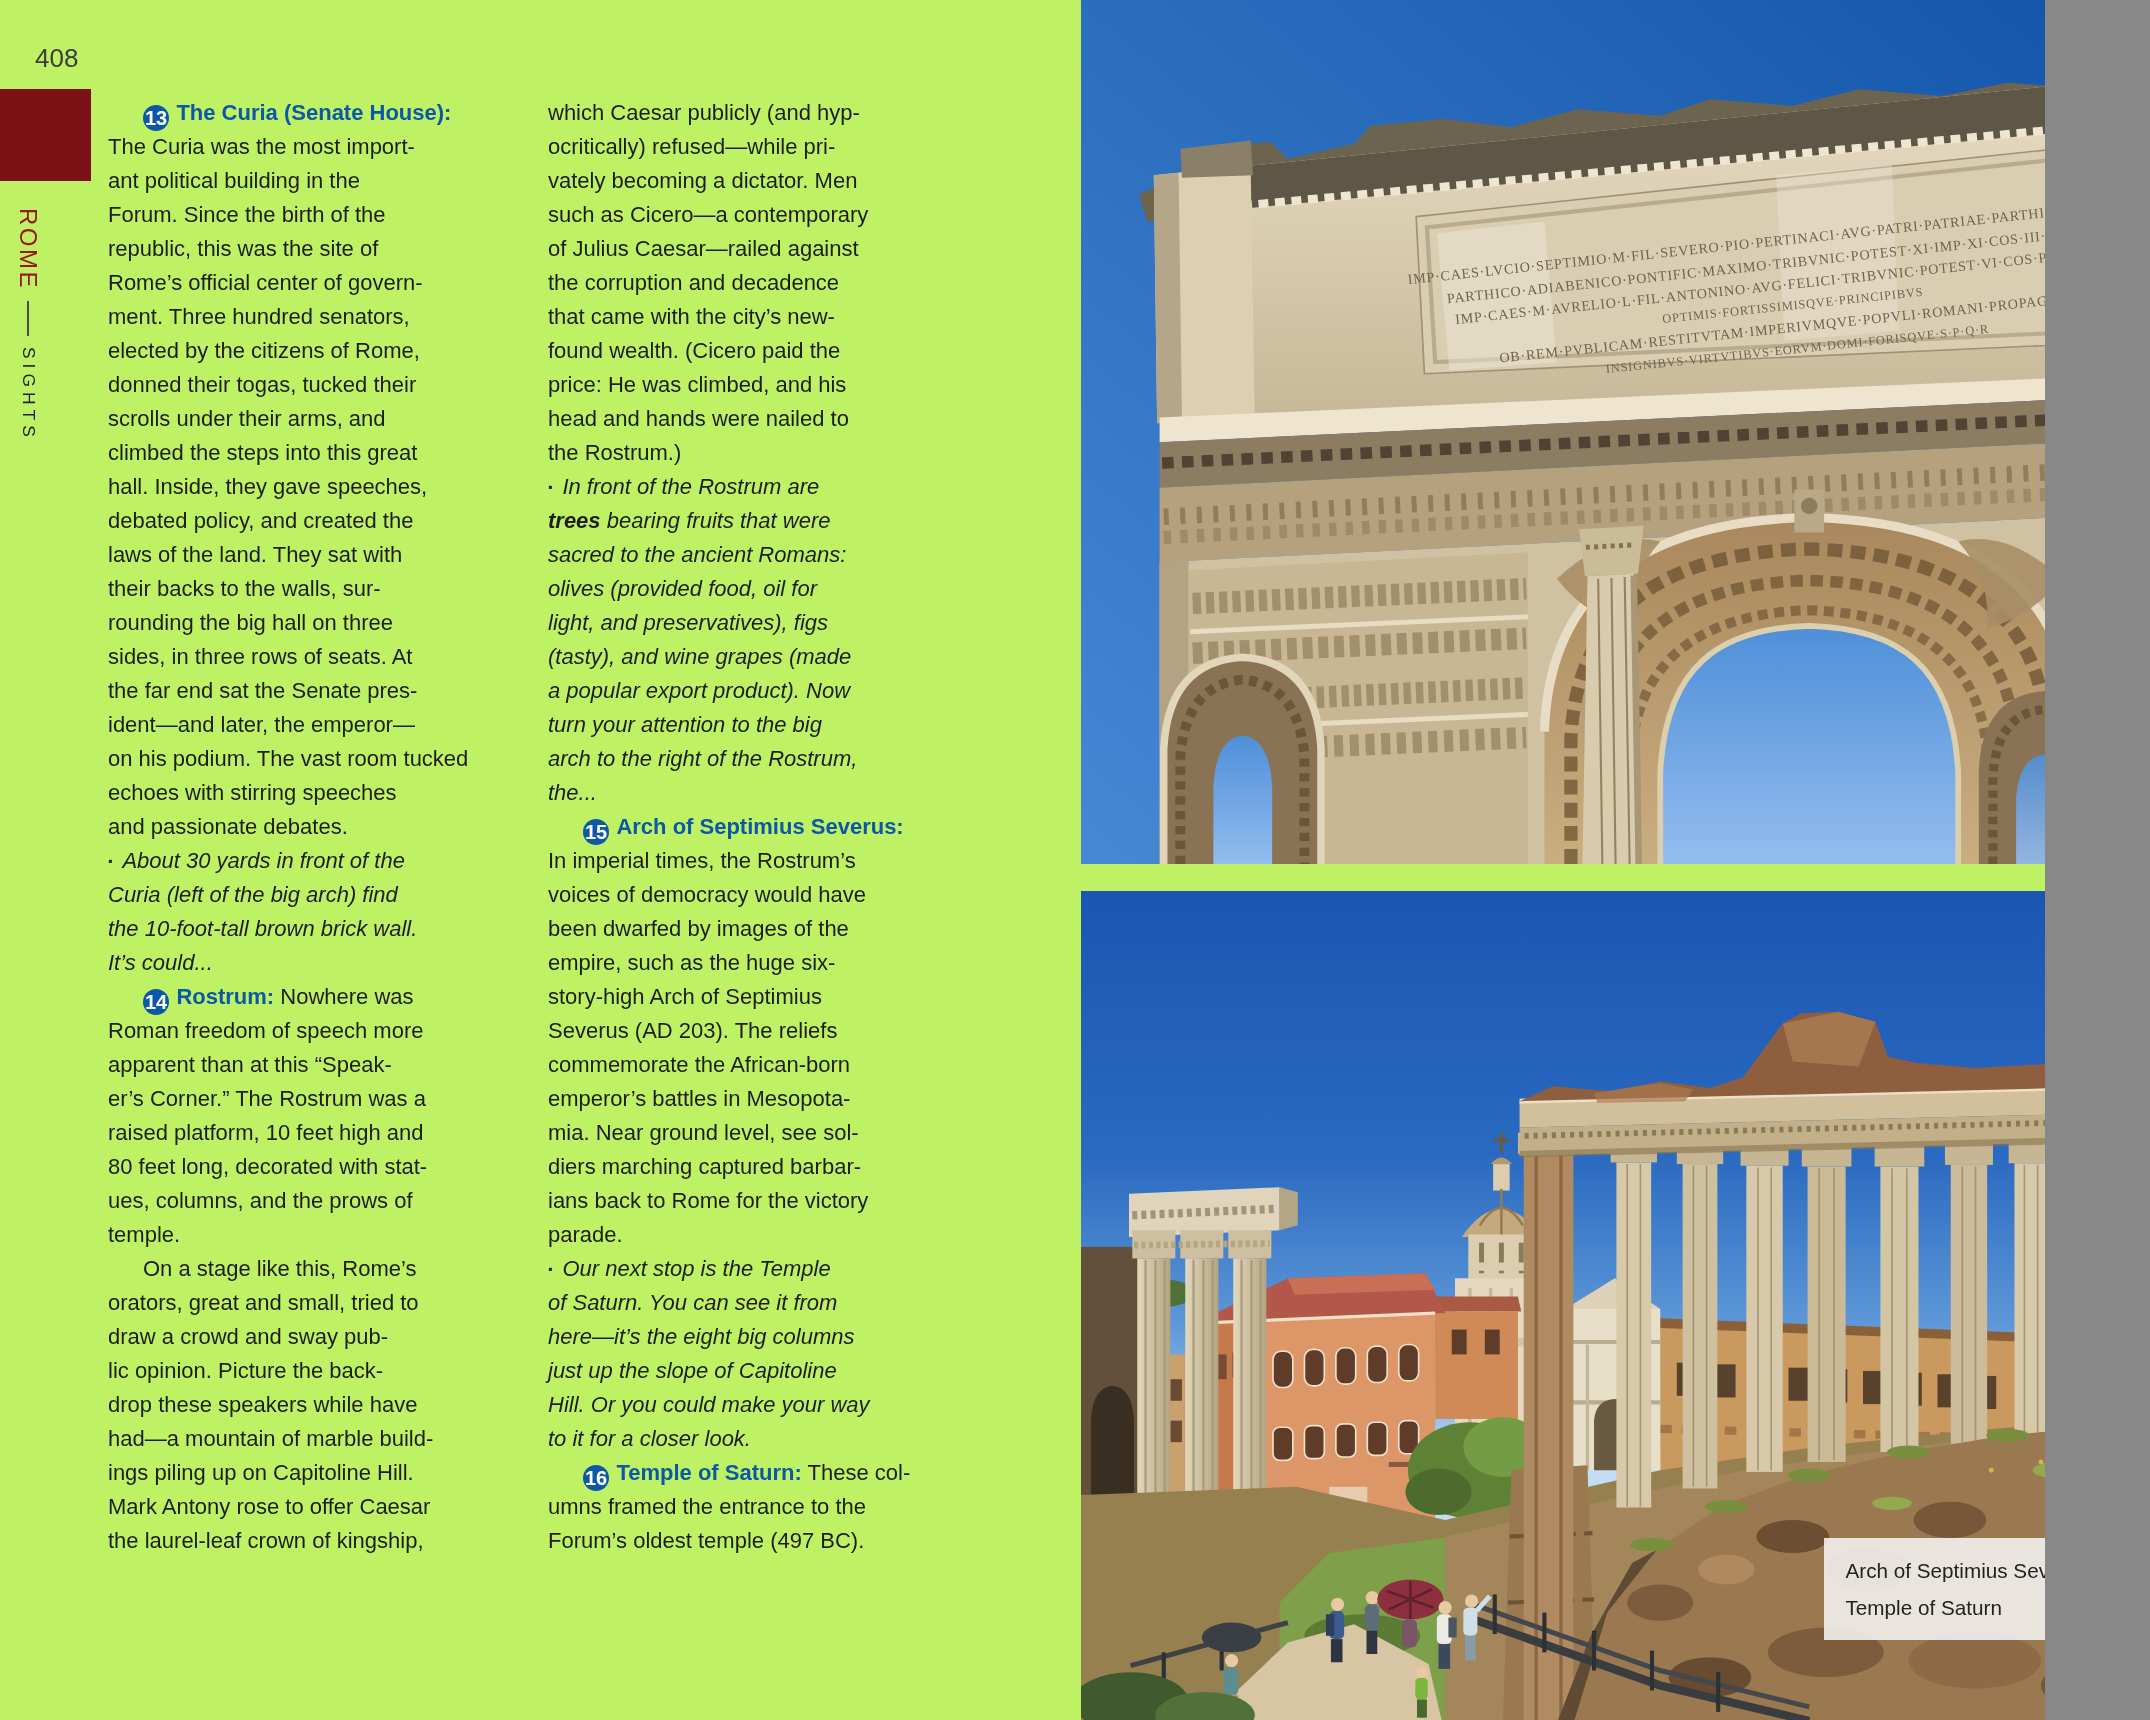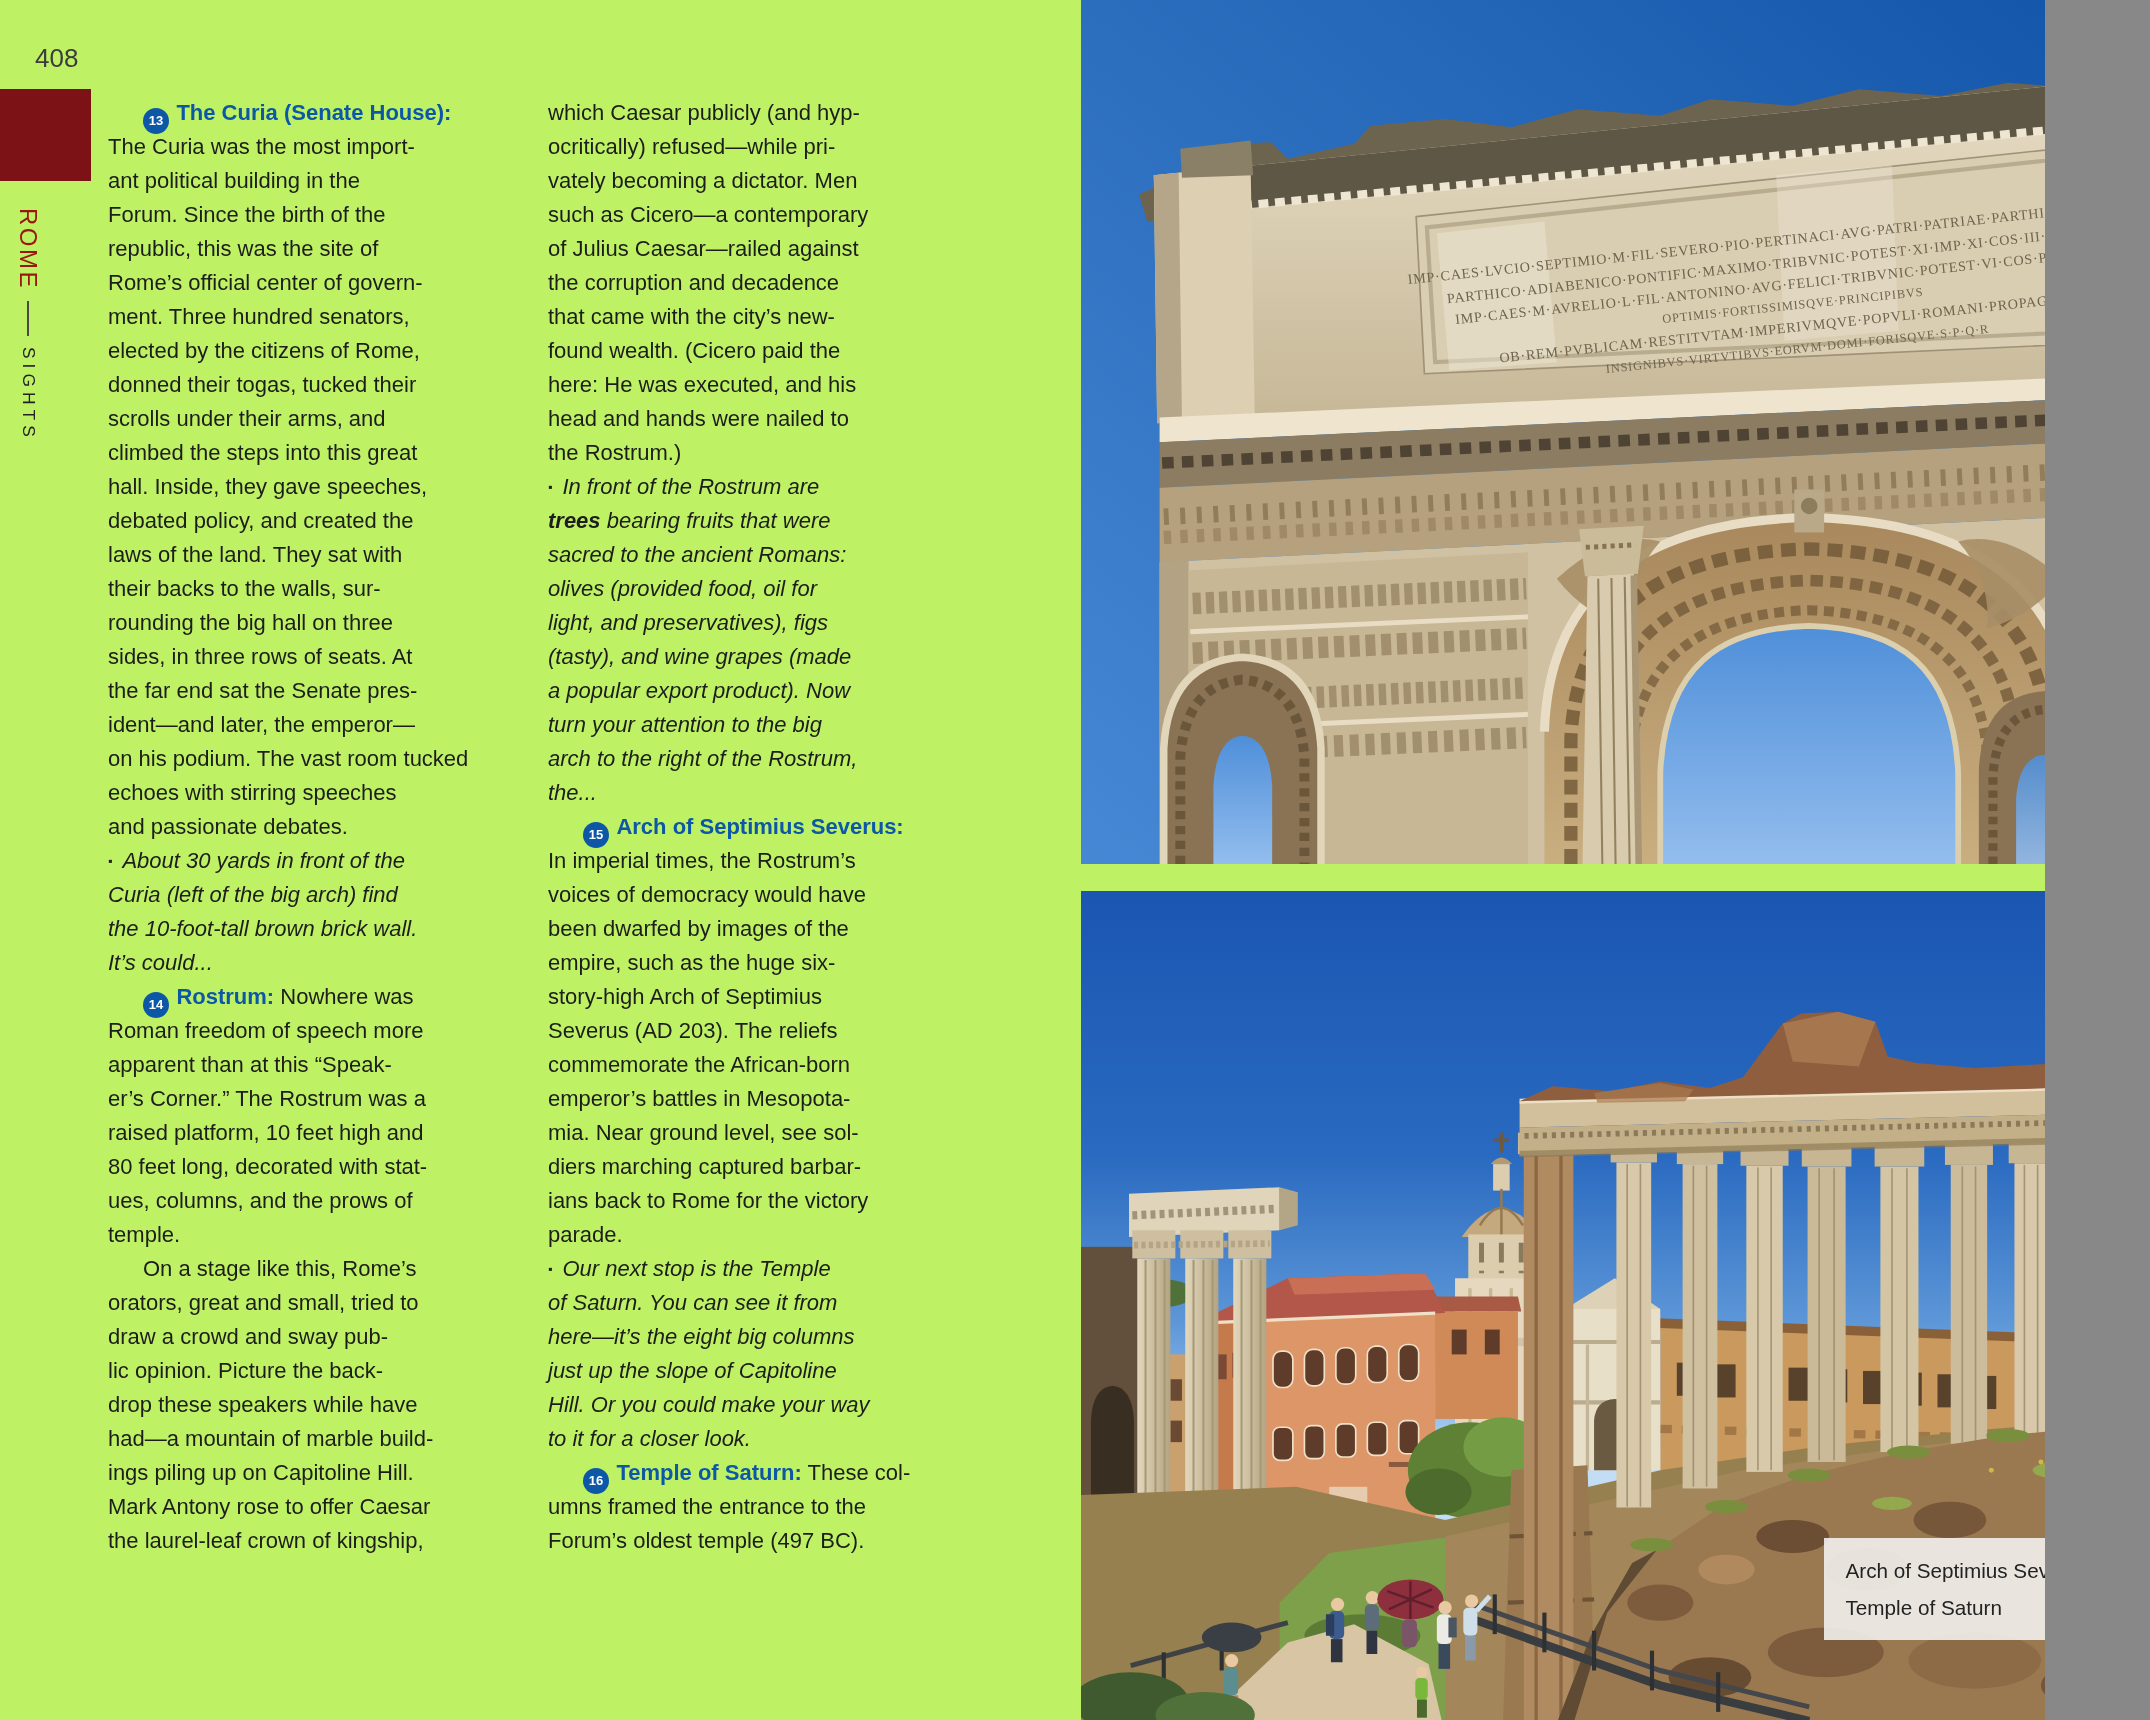--- a/index.html
+++ b/index.html
@@ -12,21 +12,21 @@
   .tab-bar{width:2.5px;height:35px;background:#4a4a4a;}
   .tab-sights{writing-mode:vertical-rl;font-size:17.4px;letter-spacing:5px;color:#222;}
   .col{position:absolute;top:96px;width:438px;font-size:22px;line-height:34px;color:#1d1d1b;}
   .col-1{left:108px;} .col-2{left:548px;}
   .line{white-space:nowrap;height:34px;}
   .indent{padding-left:35px;}
   .seg-i{font-style:italic;}
   .seg-bi{font-style:italic;font-weight:700;}
   .seg-h{color:#0d57a7;font-weight:700;}
   .badge{display:inline-flex;align-items:center;justify-content:center;width:26px;height:26px;
-         border-radius:50%;background:#0d57a7;color:#fff;font-size:13px;font-weight:700;
+         border-radius:50%;background:#0d57a7;color:#fff;font-size:20px;font-weight:700;
          margin-right:7.4px;vertical-align:-5px;}
   .bullet{font-size:12.4px;margin-right:10px;vertical-align:3.3px;}
   .photo{position:absolute;margin:0;left:1081px;width:1070px;overflow:hidden;}
   .photo-top{top:0;height:864px;}
   .photo-bottom{top:891px;height:830px;}
   .photo svg{display:block;width:100%;height:100%;}
   .caption{position:absolute;left:743px;top:647px;width:299px;box-sizing:border-box;
            padding:14px 21.5px;background:rgba(244,244,241,0.88);color:#222;
            font-size:20.7px;line-height:37px;}
 </style>
@@ -91,21 +91,21 @@
     </div>
   <div class="col col-2">
       <div class="line"><span class="seg-p">which Caesar publicly (and hyp-</span></div>
       <div class="line"><span class="seg-p">ocritically) refused—while pri-</span></div>
       <div class="line"><span class="seg-p">vately becoming a dictator. Men</span></div>
       <div class="line"><span class="seg-p">such as Cicero—a contemporary</span></div>
       <div class="line"><span class="seg-p">of Julius Caesar—railed against</span></div>
       <div class="line"><span class="seg-p">the corruption and decadence</span></div>
       <div class="line"><span class="seg-p">that came with the city’s new-</span></div>
       <div class="line"><span class="seg-p">found wealth. (Cicero paid the</span></div>
-      <div class="line"><span class="seg-p">here: He was executed, and his</span></div>
+      <div class="line"><span class="seg-p">price: He was climbed, and his</span></div>
       <div class="line"><span class="seg-p">head and hands were nailed to</span></div>
       <div class="line"><span class="seg-p">the Rostrum.)</span></div>
       <div class="line"><span class="bullet">▪</span><span class="seg-i">In front of the Rostrum are</span></div>
       <div class="line"><span class="seg-bi">trees</span><span class="seg-i"> bearing fruits that were</span></div>
       <div class="line"><span class="seg-i">sacred to the ancient Romans:</span></div>
       <div class="line"><span class="seg-i">olives (provided food, oil for</span></div>
       <div class="line"><span class="seg-i">light, and preservatives), figs</span></div>
       <div class="line"><span class="seg-i">(tasty), and wine grapes (made</span></div>
       <div class="line"><span class="seg-i">a popular export product). Now</span></div>
       <div class="line"><span class="seg-i">turn your attention to the big</span></div>

